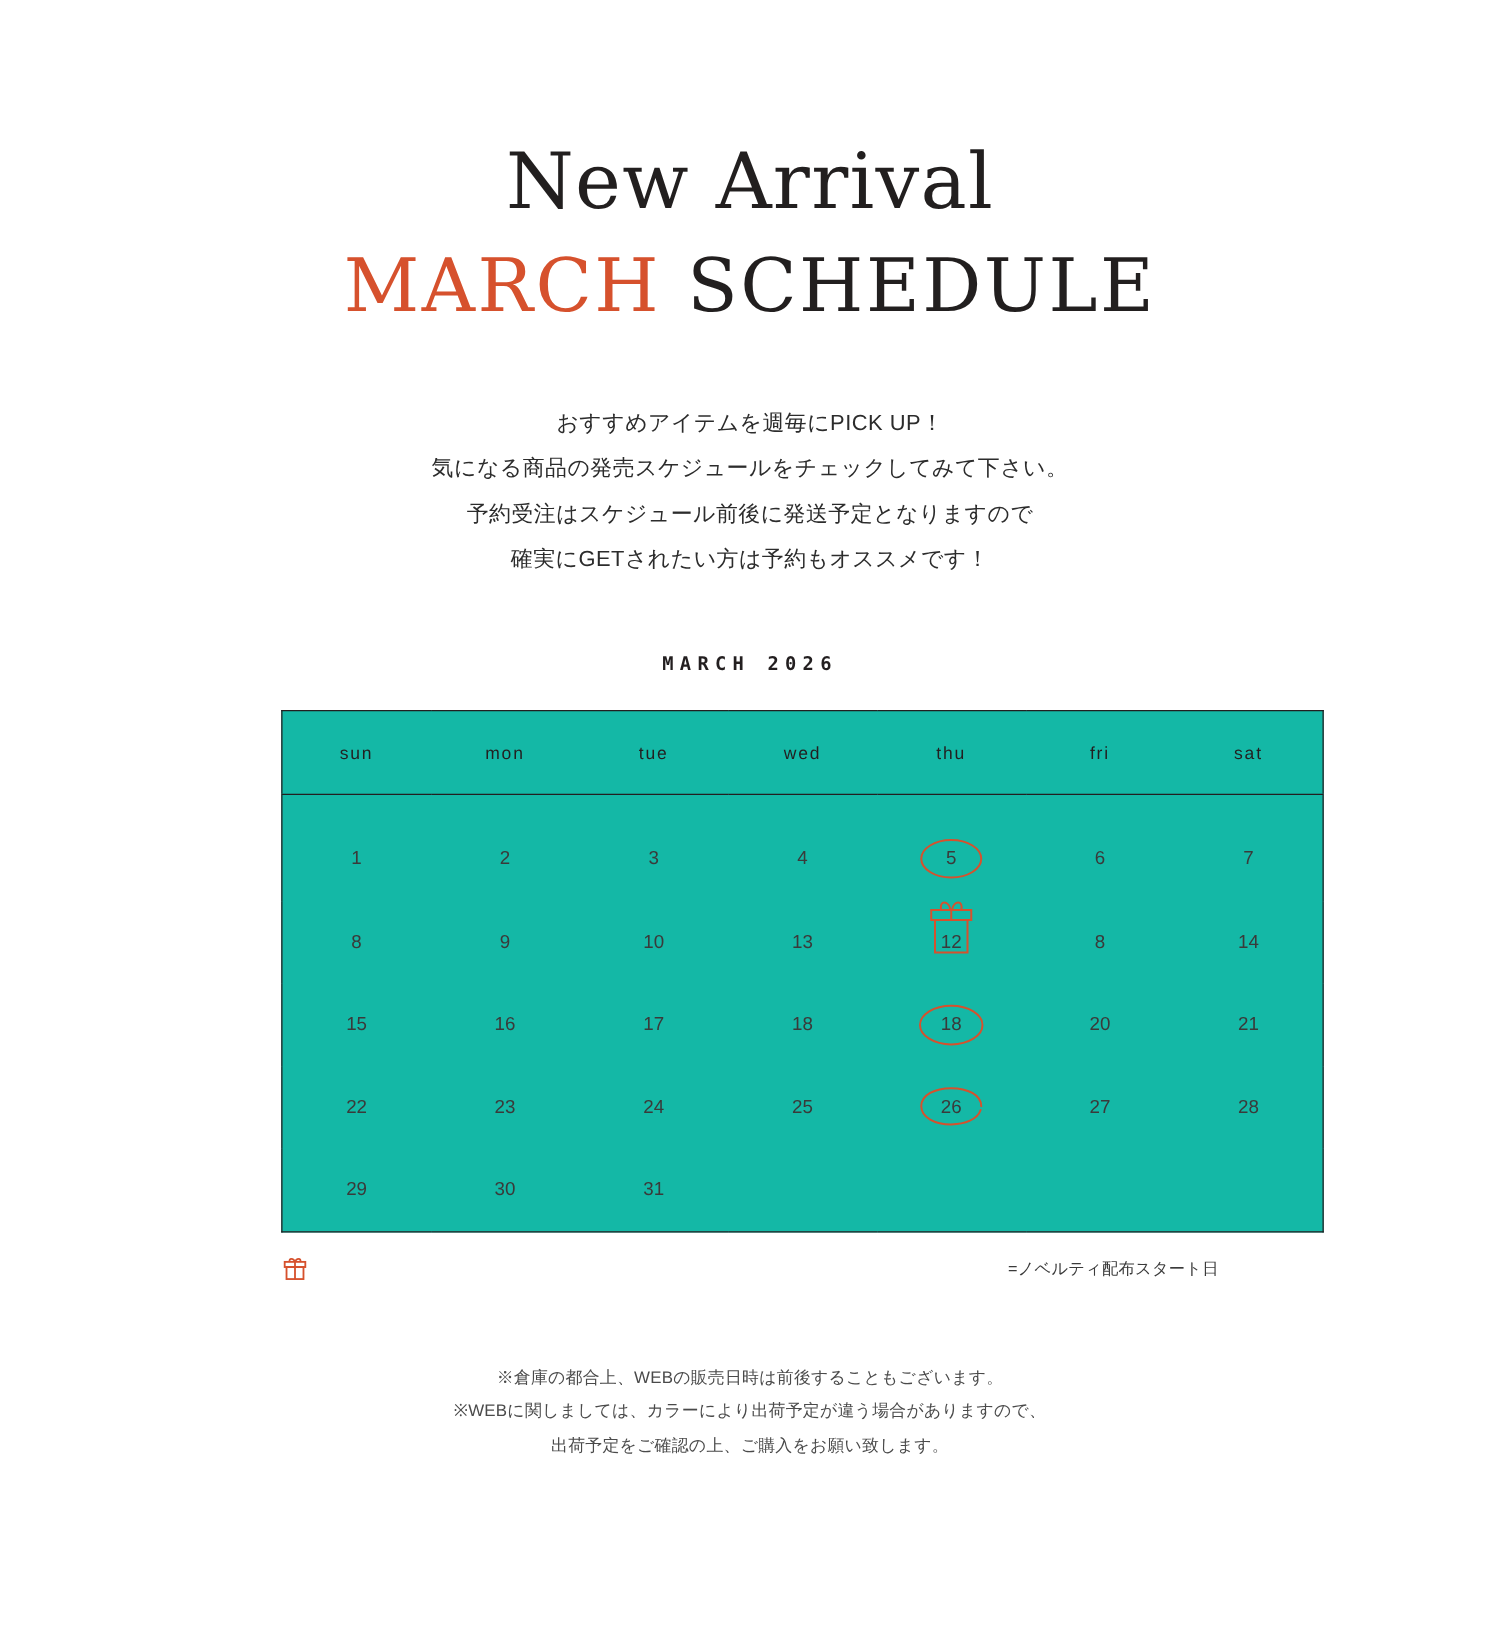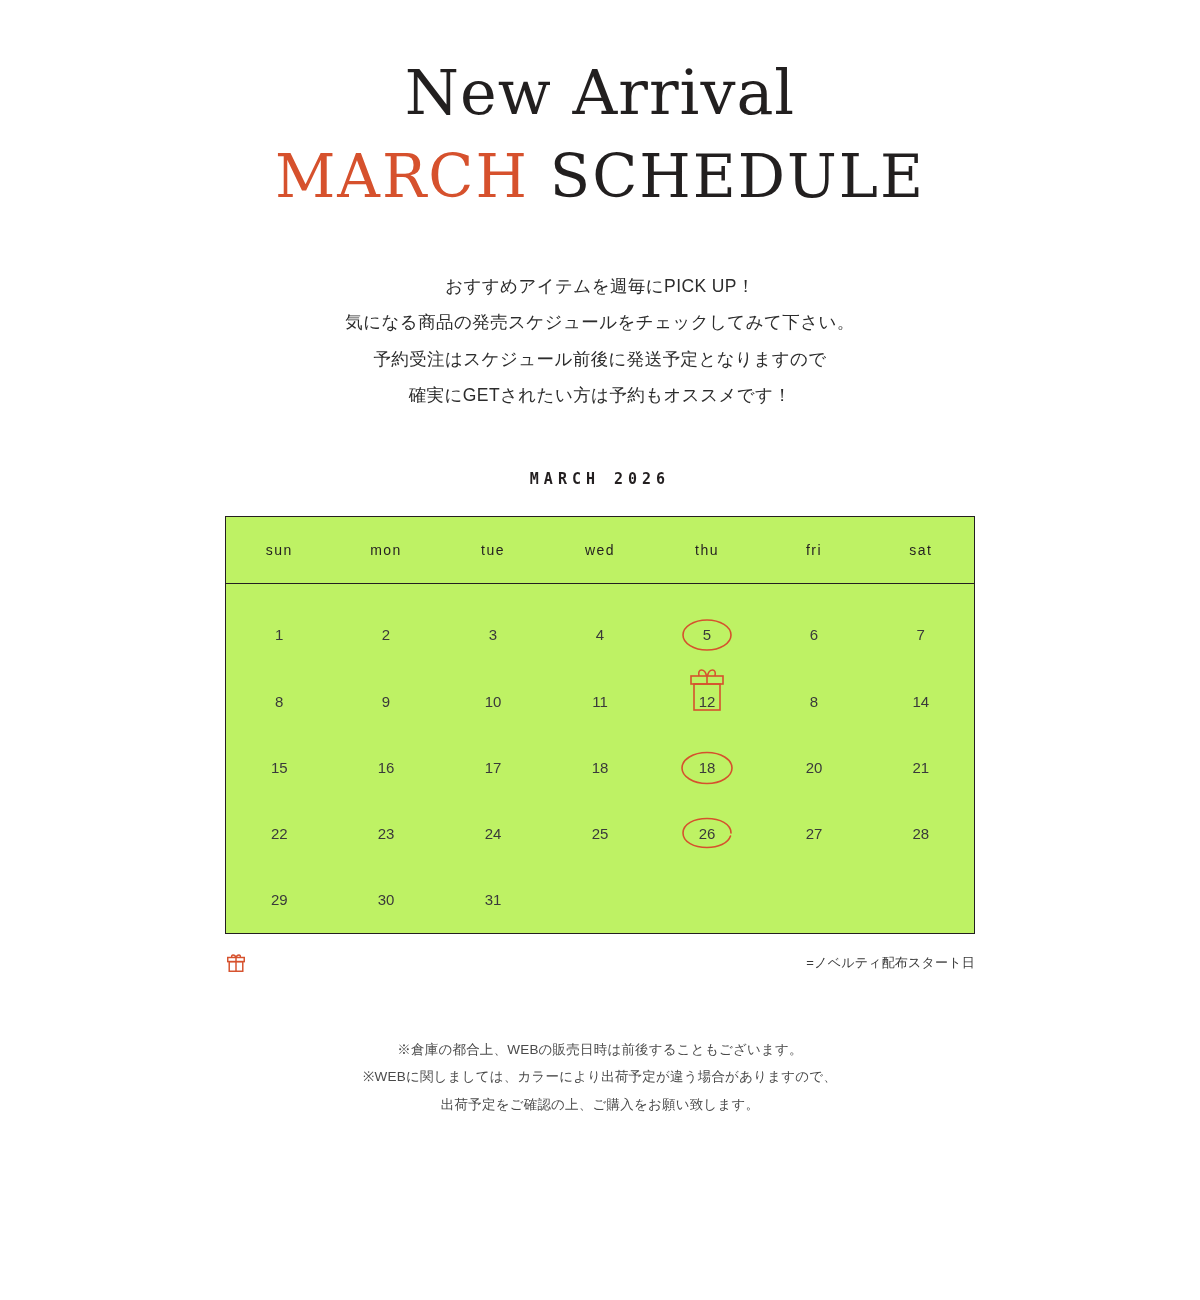--- a/index.html
+++ b/index.html
@@ -18,21 +18,21 @@
 
   .page {
     width: 1200px;
     height: 1300px;
     position: relative;
   }
 
   
   .title-block {
     text-align: center;
-    padding-top: 60px;
+    padding-top: 112px;
   }
   .title-script {
     font-family: "DejaVu Serif", serif;
     font-size: 62px;
     font-weight: 400;
     letter-spacing: 1px;
     color: #221f1f;
     line-height: 1.05;
   }
   .title-main {
@@ -73,23 +73,23 @@
     font-size: 15px;
     letter-spacing: 5px;
     font-weight: 700;
     color: #231f20;
     margin-bottom: 28px;
     font-family: "DejaVu Sans Mono", monospace;
   }
   .cal-table {
     border: 1px solid #231f20;
     border-collapse: collapse;
-    width: 750px;
+    width: 834px;
     table-layout: fixed;
-    background: #bef264;
+    background: #14b8a6;
   }
   .cal-table thead th {
     font-size: 14px;
     font-weight: 400;
     letter-spacing: 1.5px;
     color: #231f20;
     height: 64px;
     border-bottom: 1px solid #231f20;
     text-align: center;
     vertical-align: middle;
@@ -200,21 +200,21 @@
             </span>
           </td>
           <td><span class="daycell"><span class="num">6</span></span></td>
           <td><span class="daycell"><span class="num">7</span></span></td>
         </tr>
 
         <tr>
           <td><span class="daycell"><span class="num">8</span></span></td>
           <td><span class="daycell"><span class="num">9</span></span></td>
           <td><span class="daycell"><span class="num">10</span></span></td>
-          <td><span class="daycell"><span class="num">11</span></span></td>
+          <td><span class="daycell"><span class="num">13</span></span></td>
           <td>
             <span class="daycell">
               <svg class="gift-icon" width="56" height="62" viewBox="0 0 56 62">
                 <g fill="none" stroke="#d6512d" stroke-width="1.6">
                   <path d="M20 14 C18 6, 26 6, 27.5 14"></path>
                   <path d="M36 14 C38 6, 30 6, 28.5 14"></path>
                   <rect x="12" y="14" width="32" height="8"></rect>
                   <rect x="15" y="22" width="26" height="26"></rect>
                   <line x1="28" y1="14" x2="28" y2="22"></line>
                 </g>

